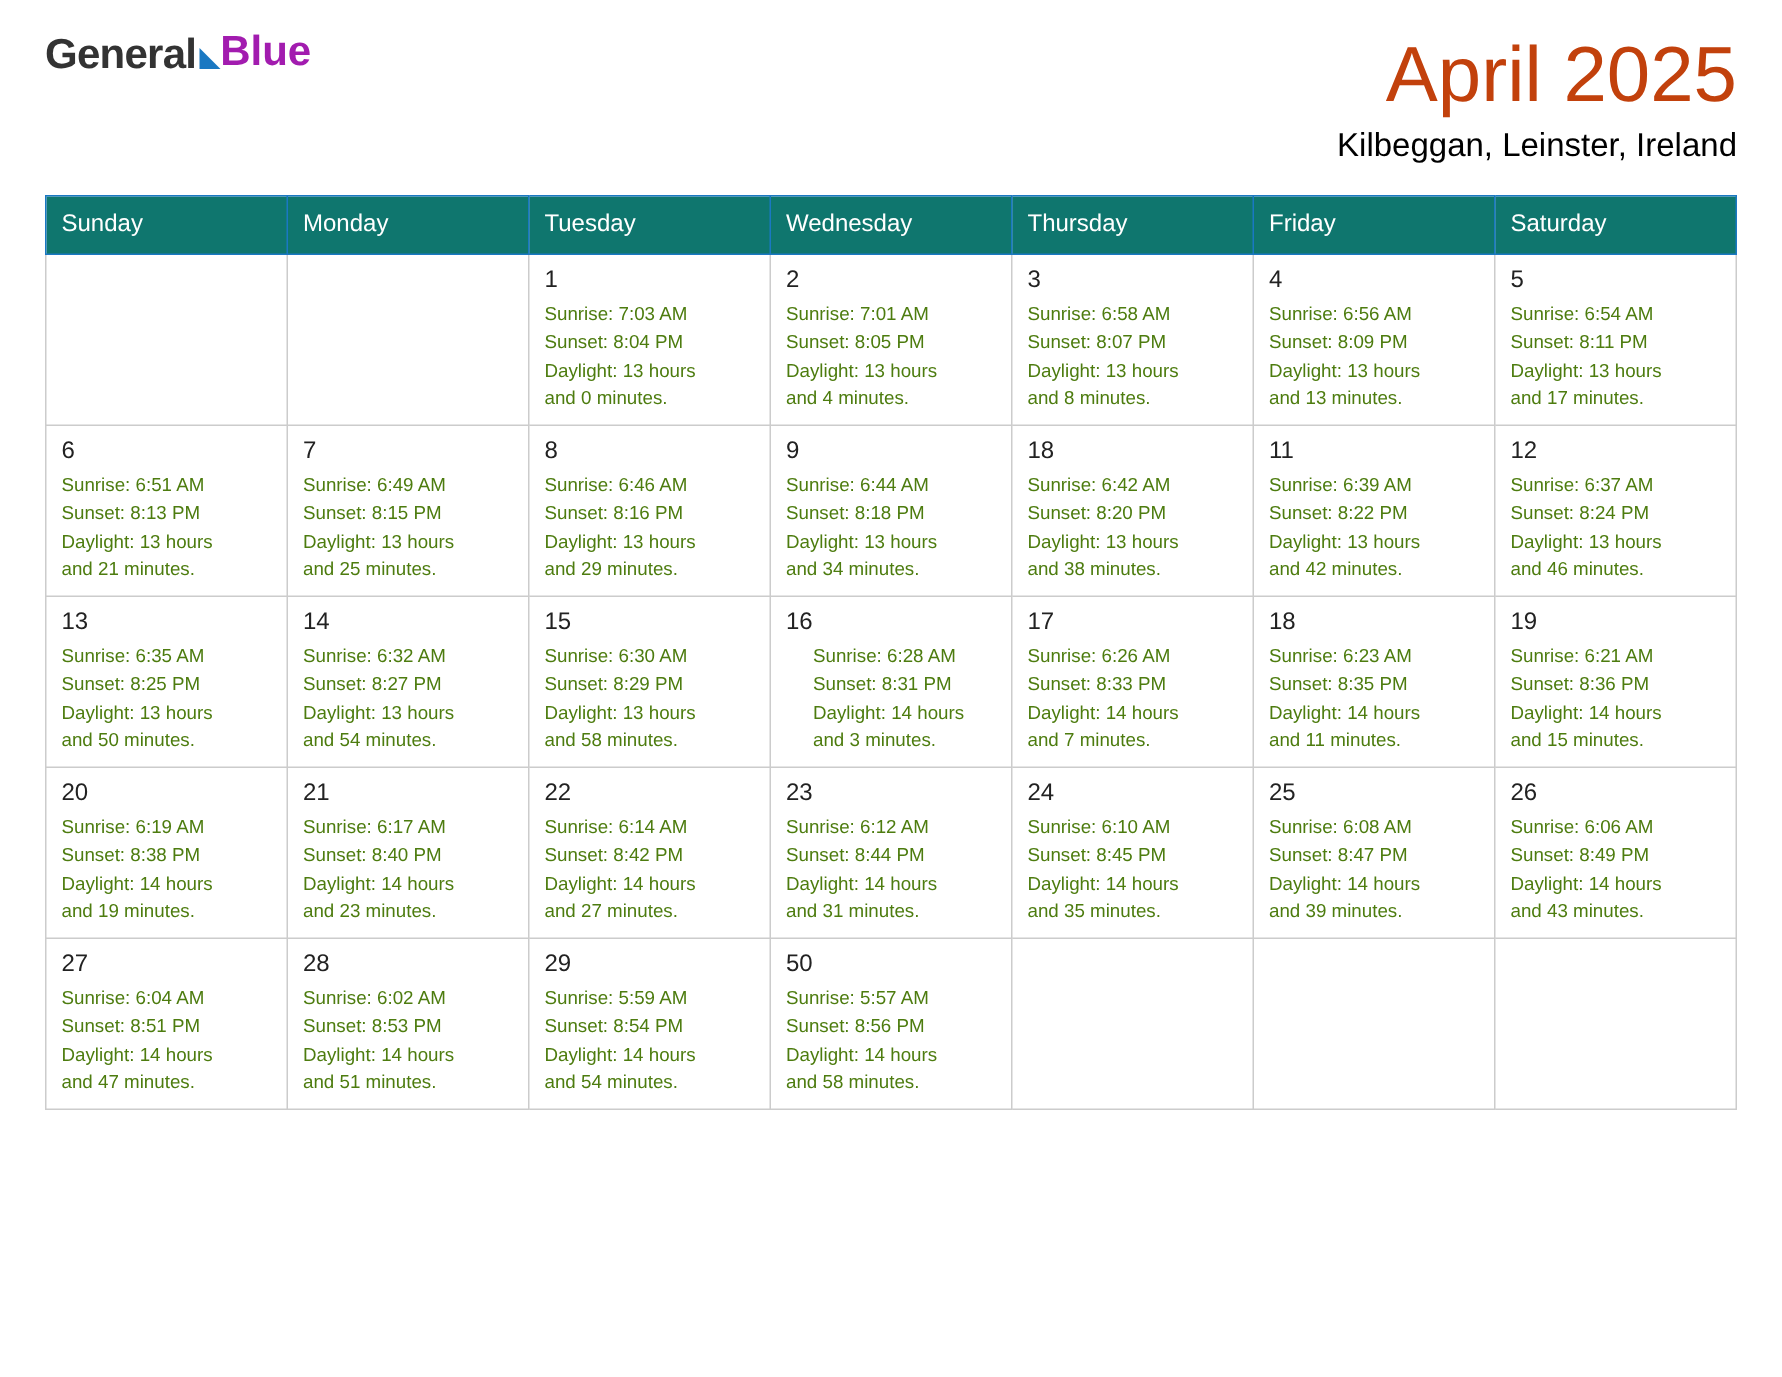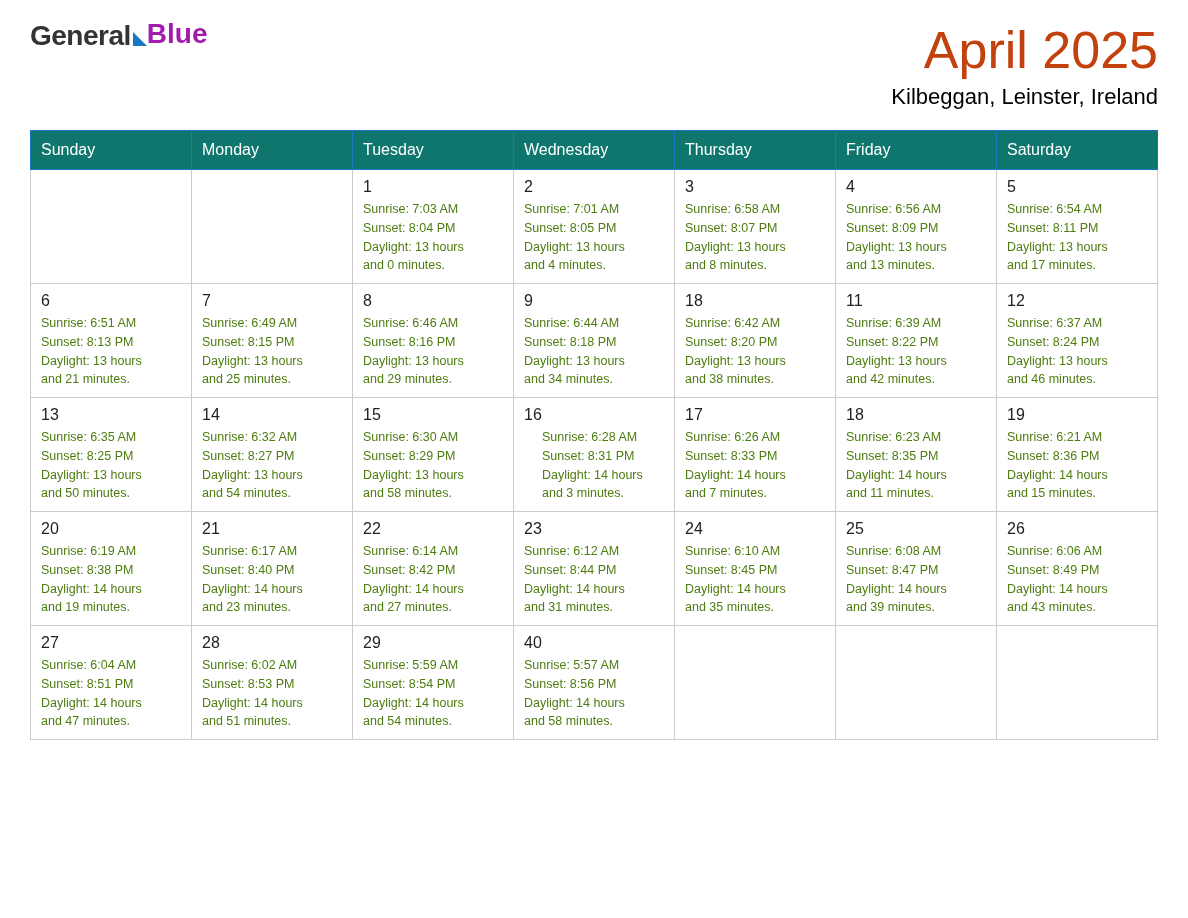--- a/index.html
+++ b/index.html
@@ -337,21 +337,21 @@
 and 51 minutes.</div>
         </td>
         <td>
           <span class="day-number">29</span>
           <div class="day-detail" style="white-space: pre-line;">Sunrise: 5:59 AM
 Sunset: 8:54 PM
 Daylight: 14 hours
 and 54 minutes.</div>
         </td>
         <td>
-          <span class="day-number">40</span>
+          <span class="day-number">50</span>
           <div class="day-detail" style="white-space: pre-line;">Sunrise: 5:57 AM
 Sunset: 8:56 PM
 Daylight: 14 hours
 and 58 minutes.</div>
         </td>
         <td class="empty-cell"></td>
         <td class="empty-cell"></td>
         <td class="empty-cell"></td>
       </tr>
     </tbody>

